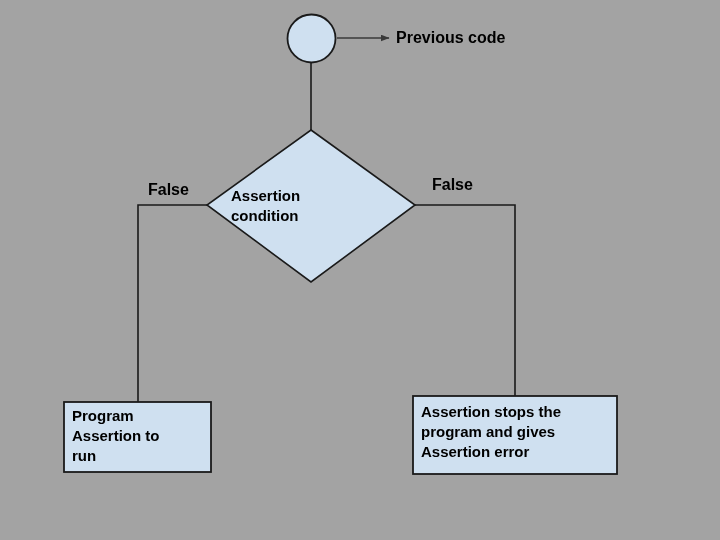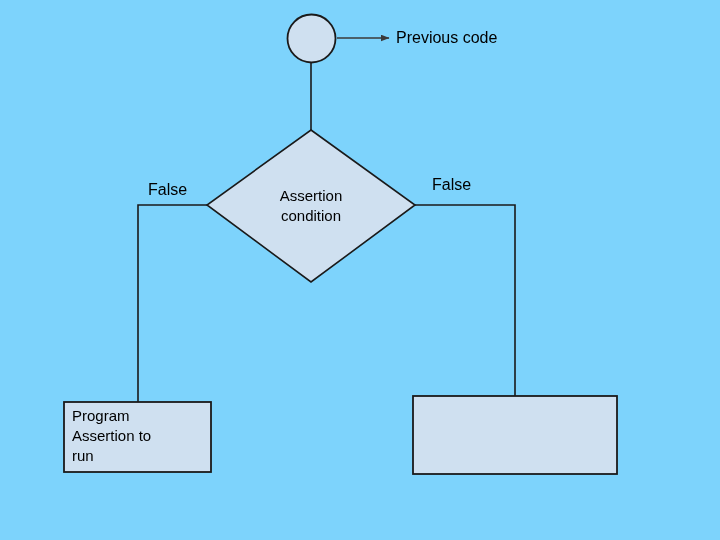--- a/index.html
+++ b/index.html
@@ -4,23 +4,24 @@
 <style>
   html, body {
     margin: 0;
     padding: 0;
     background: #ffffff;
   }
   #canvas {
     position: relative;
     width: 720px;
     height: 540px;
-    background: #7dd3fc;
+    background: #a3a3a3;
     overflow: hidden;
     font-family: "Liberation Sans", sans-serif;
+    font-weight: bold;
   }
   #flow-svg {
     position: absolute;
     left: 0;
     top: 0;
     width: 720px;
     height: 540px;
   }
   .node-text {
     position: absolute;
@@ -31,21 +32,20 @@
   }
   #start-arrow-label {
     left: 396px;
     top: 27px;
     font-size: 16px;
   }
   #decision-label {
     left: 231px;
     top: 186px;
     width: 160px;
-    text-align: center;
     font-size: 15px;
   }
   #true-label {
     left: 148px;
     top: 179px;
     font-size: 16px;
   }
   #false-label {
     left: 432px;
     top: 174px;
@@ -99,14 +99,17 @@
 condition</div>
 
   <div class="node-text" id="true-label">False</div>
 
   <div class="node-text" id="false-label">False</div>
 
   <div class="node-text" id="true-box-text">Program
 Assertion to
 run</div>
 
+  <div class="node-text" id="false-box-text">Assertion stops the
+program and gives
+Assertion error</div>
 
 </div>
 
 </body></html>

